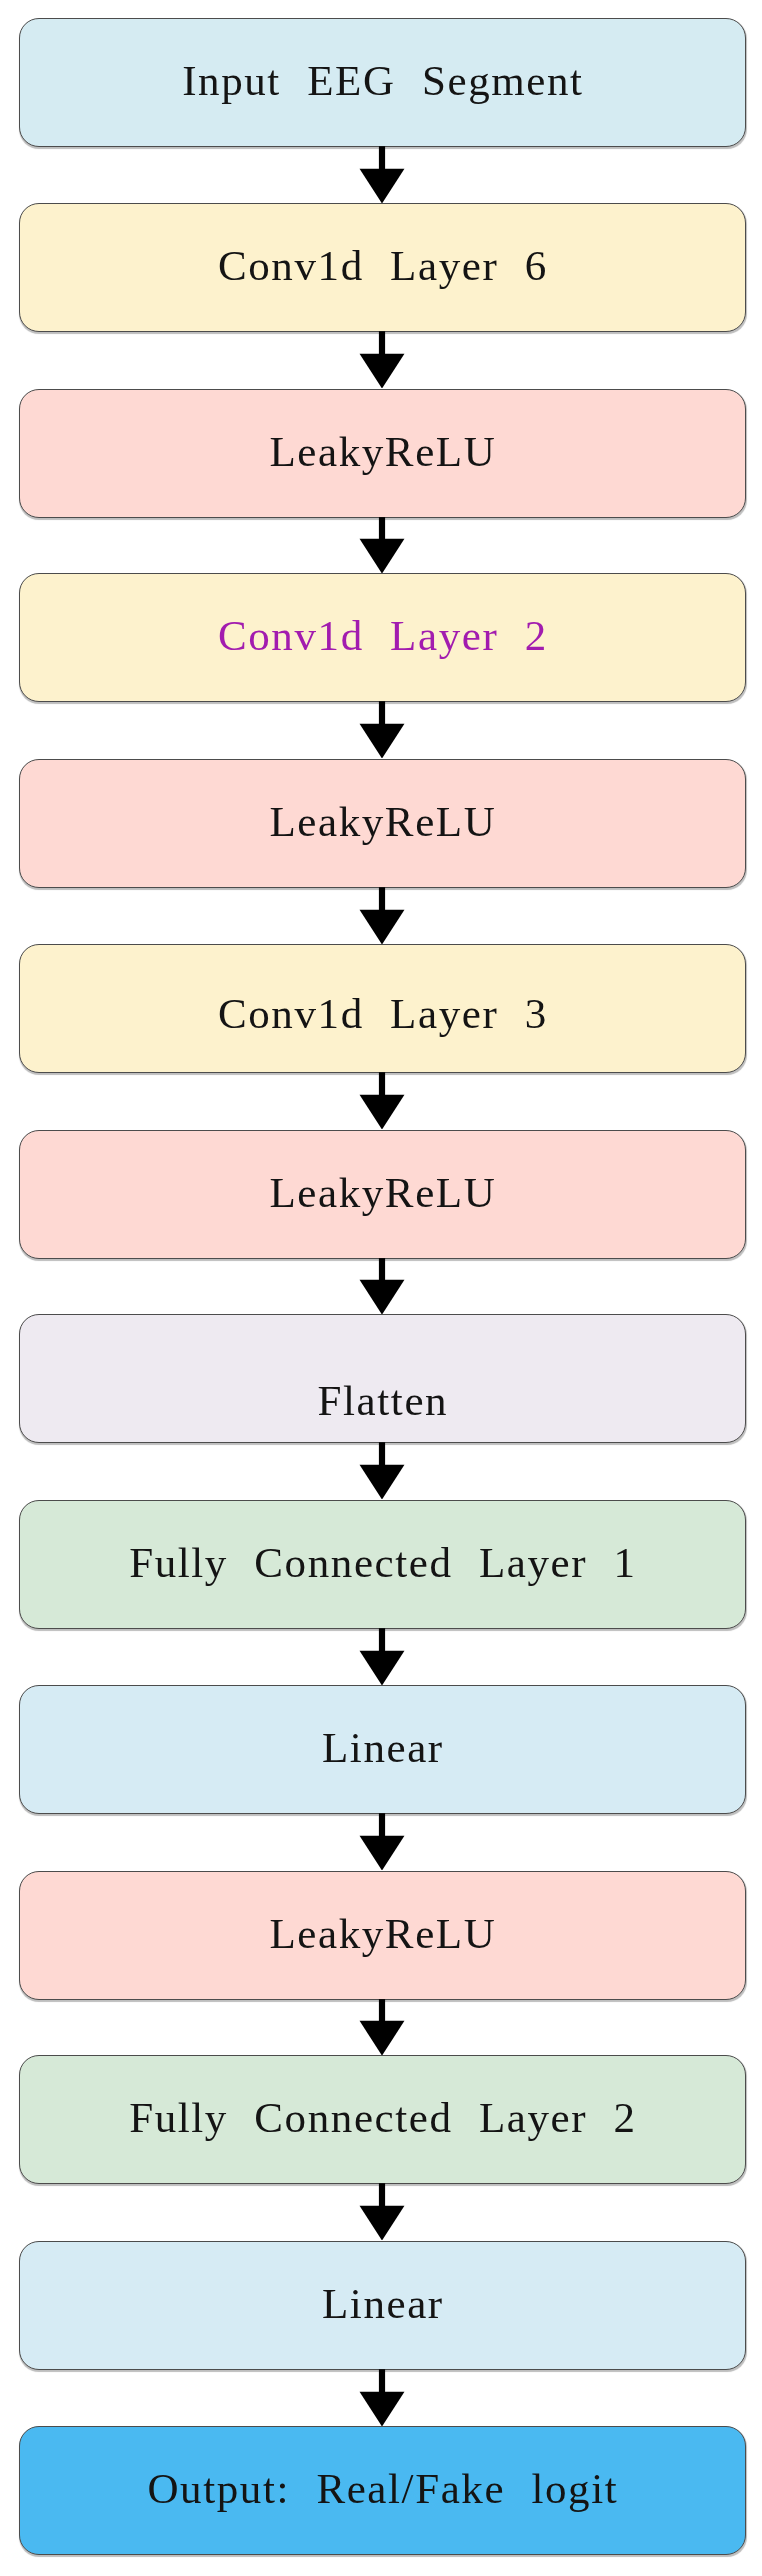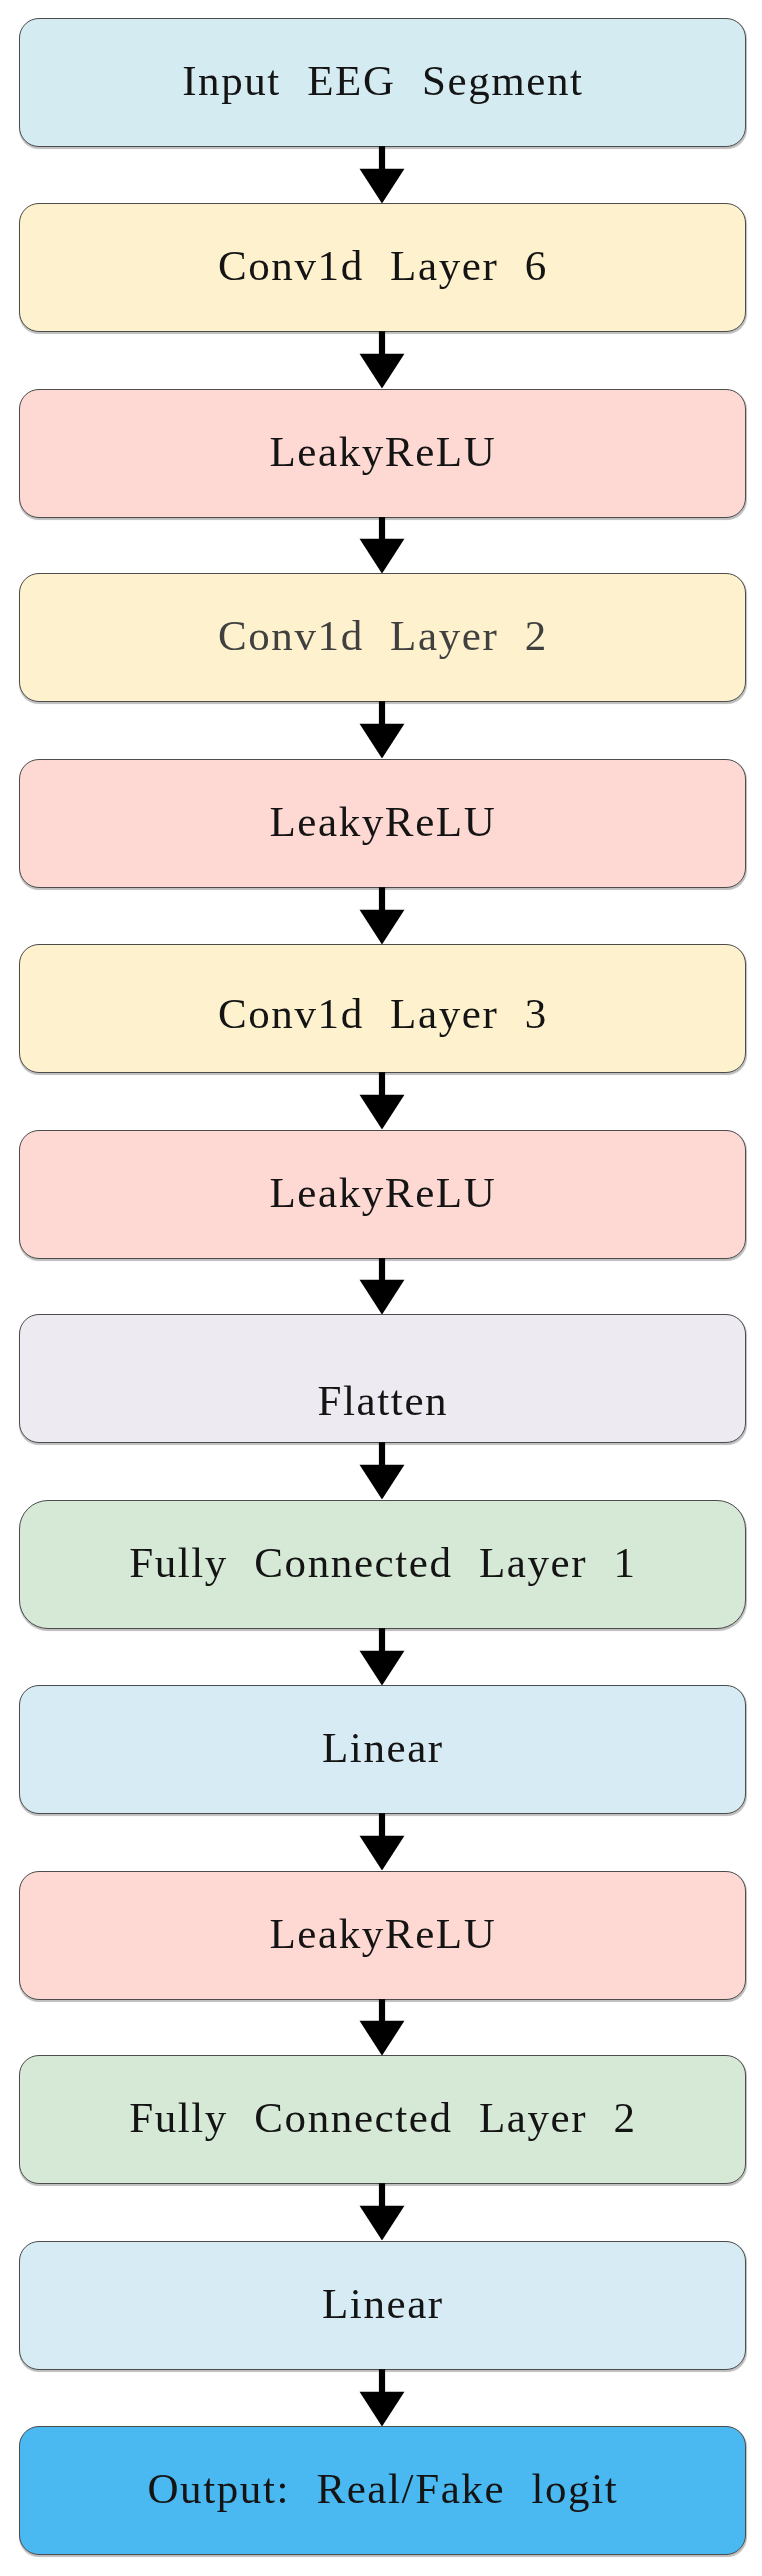--- a/index.html
+++ b/index.html
@@ -61,21 +61,21 @@
       <polygon points="2,29 60,29 31,74" fill="#000000"></polygon>
     </svg>
     <div class="node" style="top: 389px; background: rgb(254, 217, 211); border-color: rgb(76, 76, 76);">
       <span class="node-label" style="color: rgb(20, 20, 20);">LeakyReLU</span>
     </div>
     <svg width="48" height="56" viewBox="0 0 62 72" class="arrow" style="left: 358px; top: 517px;">
       <rect x="27" y="0" width="8" height="32" fill="#000000"></rect>
       <polygon points="2,28 60,28 31,73" fill="#000000"></polygon>
     </svg>
     <div class="node" style="top: 573px; background: rgb(253, 242, 205); border-color: rgb(76, 76, 76);">
-      <span class="node-label" style="color: #404040;">Conv1d Layer 2</span>
+      <span class="node-label" style="color: #a21caf;">Conv1d Layer 2</span>
     </div>
     <svg width="48" height="57" viewBox="0 0 62 73" class="arrow" style="left: 358px; top: 701px;">
       <rect x="27" y="0" width="8" height="33" fill="#000000"></rect>
       <polygon points="2,29 60,29 31,74" fill="#000000"></polygon>
     </svg>
     <div class="node" style="top: 759px; background: rgb(254, 217, 211); border-color: rgb(76, 76, 76);">
       <span class="node-label" style="color: rgb(20, 20, 20);">LeakyReLU</span>
     </div>
     <svg width="48" height="57" viewBox="0 0 62 73" class="arrow" style="left: 358px; top: 887px;">
       <rect x="27" y="0" width="8" height="33" fill="#000000"></rect>
@@ -95,21 +95,21 @@
       <rect x="27" y="0" width="8" height="32" fill="#000000"></rect>
       <polygon points="2,28 60,28 31,73" fill="#000000"></polygon>
     </svg>
     <div class="node" style="top: 1314px; background: rgb(238, 234, 241); border-color: rgb(76, 76, 76);">
       <span class="node-label" style="color: rgb(20, 20, 20); margin-top: 48px;">Flatten</span>
     </div>
     <svg width="48" height="57" viewBox="0 0 62 73" class="arrow" style="left: 358px; top: 1442px;">
       <rect x="27" y="0" width="8" height="33" fill="#000000"></rect>
       <polygon points="2,29 60,29 31,74" fill="#000000"></polygon>
     </svg>
-    <div class="node" style="top: 1500px; background: rgb(214, 233, 215); border-color: rgb(76, 76, 76); border-radius: 29px;">
+    <div class="node" style="top: 1500px; background: rgb(214, 233, 215); border-color: rgb(76, 76, 76);">
       <span class="node-label" style="color: rgb(20, 20, 20);">Fully Connected Layer 1</span>
     </div>
     <svg width="48" height="57" viewBox="0 0 62 73" class="arrow" style="left: 358px; top: 1628px;">
       <rect x="27" y="0" width="8" height="33" fill="#000000"></rect>
       <polygon points="2,29 60,29 31,74" fill="#000000"></polygon>
     </svg>
     <div class="node" style="top: 1685px; background: rgb(214, 235, 244); border-color: rgb(76, 76, 76);">
       <span class="node-label" style="color: rgb(20, 20, 20);">Linear</span>
     </div>
     <svg width="48" height="57" viewBox="0 0 62 73" class="arrow" style="left: 358px; top: 1813px;">

